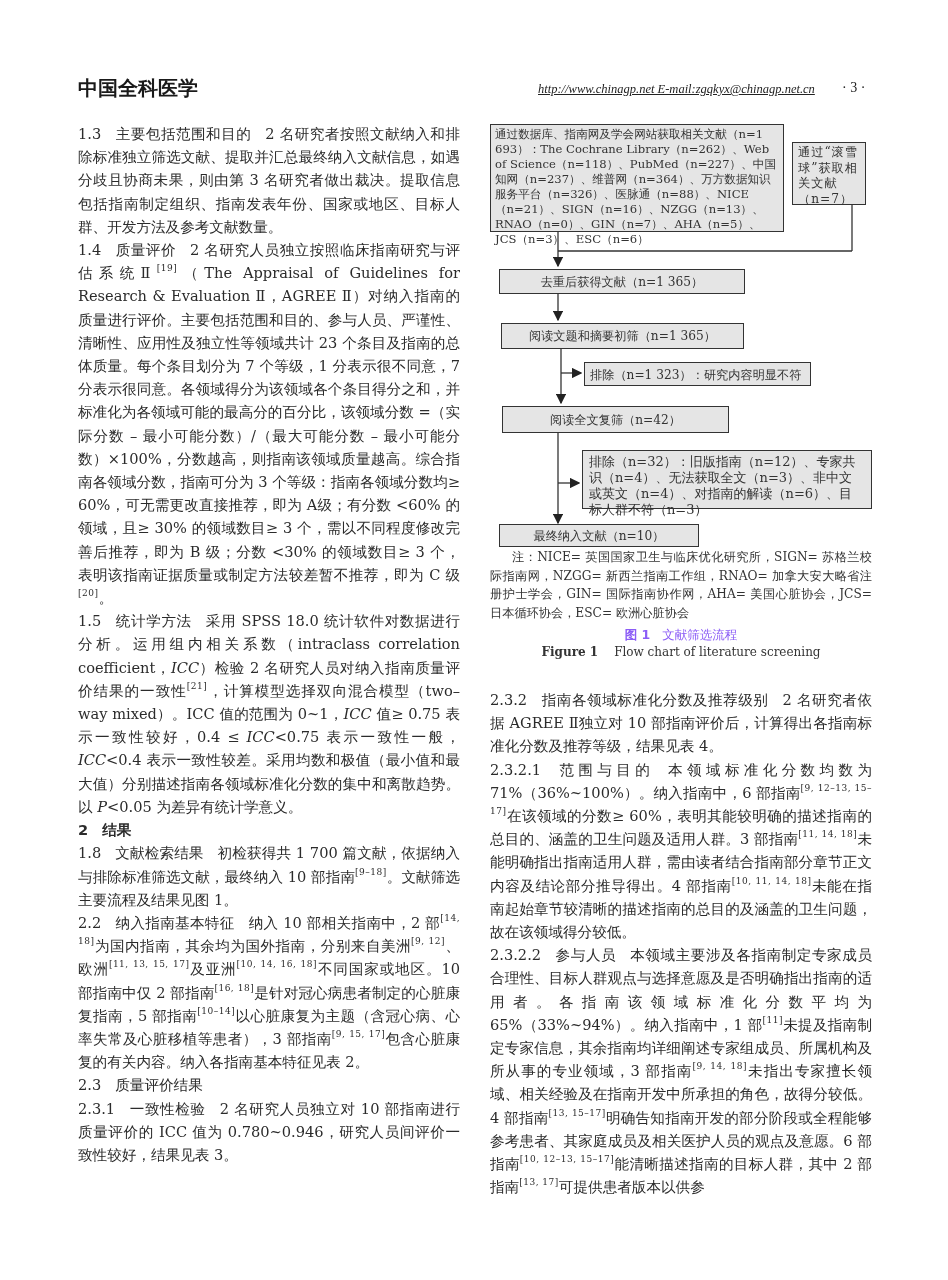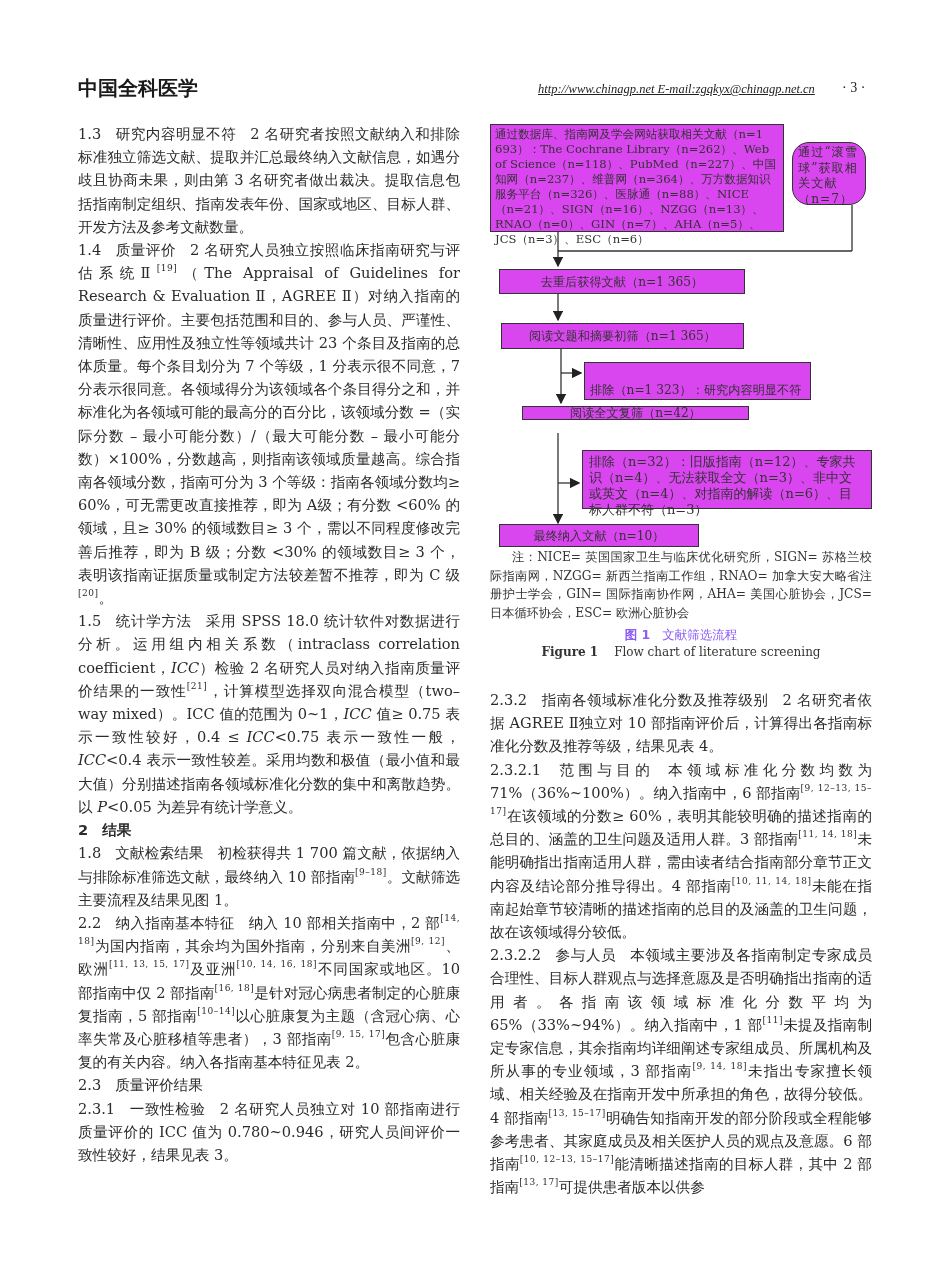--- a/index.html
+++ b/index.html
@@ -15,40 +15,40 @@
   .col-right { left:490px; top:688px; width:382px; }
   .col p { margin:0; }
   .sec-num { margin-right:14px; }
   .sec-title { margin-right:14px; }
   sup.ref { font-size:9px; vertical-align:7px; line-height:0; letter-spacing:0.5px; }
   .h2 { font-family:"DejaVu Sans","Liberation Sans",sans-serif; font-weight:bold; font-size:14.6px; }
   i { font-style:italic; }
 
   
   .fc { position:absolute; left:480px; top:120px; width:400px; height:440px; }
-  .fc-box { position:absolute; border:1.3px solid #333; background:#d946ef; box-sizing:border-box;
+  .fc-box { position:absolute; border:1.3px solid #333; background:#e5e5e5; box-sizing:border-box;
             font-size:12.2px; line-height:18px; padding:2px 5px; color:#333; }
   .fc-box.center { text-align:right; display:flex; align-items:center; justify-content:center; }
   .fc svg { position:absolute; left:0; top:0; }
   .fig-note { position:absolute; left:490px; top:548px; width:382px; font-size:12.2px; line-height:18.5px;
               text-indent:22px; text-align:justify; color:#333; }
   .fig-caption-cn { position:absolute; left:490px; width:382px; top:627px; text-align:center; font-size:12.5px; color:#8b5cf6; }
   .fig-caption-cn b { font-family:"DejaVu Sans","Liberation Sans",sans-serif; margin-right:12px; }
   .fig-caption-en { position:absolute; left:490px; width:382px; top:645px; text-align:center; font-size:12px; color:#333; }
   .fig-caption-en b { margin-right:16px; }
 </style>
 </head>
 <body>
 
 <div class="journal-logo">中国全科医学</div>
 <div class="header-url">http://www.chinagp.net E-mail:zgqkyx@chinagp.net.cn</div>
 <div class="page-no">· 3 ·</div>
 
 <div class="col col-left">
-  <p><span class="sec-num">1.3</span><span class="sec-title">研究内容明显不符</span><span>2 名研究者按照文献纳入和排除标准独立筛选文献、提取并汇总最终纳入文献信息，如遇分歧且协商未果，则由第 3 名研究者做出裁决。提取信息包括指南制定组织、指南发表年份、国家或地区、目标人群、开发方法及参考文献数量。</span></p>
+  <p><span class="sec-num">1.3</span><span class="sec-title">主要包括范围和目的</span><span>2 名研究者按照文献纳入和排除标准独立筛选文献、提取并汇总最终纳入文献信息，如遇分歧且协商未果，则由第 3 名研究者做出裁决。提取信息包括指南制定组织、指南发表年份、国家或地区、目标人群、开发方法及参考文献数量。</span></p>
 
   <p><span class="sec-num">1.4</span><span class="sec-title">质量评价</span><span>2 名研究人员独立按照临床指南研究与评估系统Ⅱ</span><sup class="ref">[19]</sup><span>（The Appraisal of Guidelines for Research &amp; Evaluation Ⅱ，AGREE Ⅱ）对纳入指南的质量进行评价。主要包括范围和目的、参与人员、严谨性、清晰性、应用性及独立性等领域共计 23 个条目及指南的总体质量。每个条目划分为 7 个等级，1 分表示很不同意，7 分表示很同意。各领域得分为该领域各个条目得分之和，并标准化为各领域可能的最高分的百分比，该领域分数 =（实际分数 – 最小可能分数）/（最大可能分数 – 最小可能分数）×100%，分数越高，则指南该领域质量越高。综合指南各领域分数，指南可分为 3 个等级：指南各领域分数均≥ 60%，可无需更改直接推荐，即为 A级；有分数 &lt;60% 的领域，且≥ 30% 的领域数目≥ 3 个，需以不同程度修改完善后推荐，即为 B 级；分数 &lt;30% 的领域数目≥ 3 个，表明该指南证据质量或制定方法较差暂不推荐，即为 C 级</span><sup class="ref">[20]</sup><span>。</span></p>
 
   <p><span class="sec-num">1.5</span><span class="sec-title">统计学方法</span><span>采用 SPSS 18.0 统计软件对数据进行分析。运用组内相关系数（intraclass correlation coefficient，</span><i>ICC</i><span>）检验 2 名研究人员对纳入指南质量评价结果的一致性</span><sup class="ref">[21]</sup><span>，计算模型选择双向混合模型（two–way mixed）。ICC 值的范围为 0~1，</span><i>ICC</i><span> 值≥ 0.75 表示一致性较好，0.4 ≤ </span><i>ICC</i><span>&lt;0.75 表示一致性一般，</span><i>ICC</i><span>&lt;0.4 表示一致性较差。采用均数和极值（最小值和最大值）分别描述指南各领域标准化分数的集中和离散趋势。以 </span><i>P</i><span>&lt;0.05 为差异有统计学意义。</span></p>
 
   <p class="h2"><span class="sec-num">2</span><span>结果</span></p>
 
   <p><span class="sec-num">1.8</span><span class="sec-title">文献检索结果</span><span>初检获得共 1 700 篇文献，依据纳入与排除标准筛选文献，最终纳入 10 部指南</span><sup class="ref">[9–18]</sup><span>。文献筛选主要流程及结果见图 1。</span></p>
 
   <p><span class="sec-num">2.2</span><span class="sec-title">纳入指南基本特征</span><span>纳入 10 部相关指南中，2 部</span><sup class="ref">[14, 18]</sup><span>为国内指南，其余均为国外指南，分别来自美洲</span><sup class="ref">[9, 12]</sup><span>、欧洲</span><sup class="ref">[11, 13, 15, 17]</sup><span>及亚洲</span><sup class="ref">[10, 14, 16, 18]</sup><span>不同国家或地区。10 部指南中仅 2 部指南</span><sup class="ref">[16, 18]</sup><span>是针对冠心病患者制定的心脏康复指南，5 部指南</span><sup class="ref">[10–14]</sup><span>以心脏康复为主题（含冠心病、心率失常及心脏移植等患者），3 部指南</span><sup class="ref">[9, 15, 17]</sup><span>包含心脏康复的有关内容。纳入各指南基本特征见表 2。</span></p>
@@ -74,25 +74,25 @@
     <line x1="78" y1="174" x2="78" y2="200" stroke="#333" stroke-width="1.3" marker-end="url(#arr)"></line>
 
     <line x1="81" y1="229" x2="81" y2="283" stroke="#333" stroke-width="1.3" marker-end="url(#arr)"></line>
     <line x1="81" y1="253" x2="101" y2="253" stroke="#333" stroke-width="1.3" marker-end="url(#arr)"></line>
 
     <line x1="78" y1="313" x2="78" y2="403" stroke="#333" stroke-width="1.3" marker-end="url(#arr)"></line>
     <line x1="78" y1="363" x2="99" y2="363" stroke="#333" stroke-width="1.3" marker-end="url(#arr)"></line>
   </svg>
 
   <div class="fc-box" style="left:10px;top:4px;width:294px;height:108px;font-size:11.6px;line-height:15px;padding:2px 4px;">通过数据库、指南网及学会网站获取相关文献（n=1 693）：The Cochrane Library（n=262）、Web of Science（n=118）、PubMed（n=227）、中国知网（n=237）、维普网（n=364）、万方数据知识服务平台（n=326）、医脉通（n=88）、NICE（n=21）、SIGN（n=16）、NZGG（n=13）、RNAO（n=0）、GIN（n=7）、AHA（n=5）、JCS（n=3）、ESC（n=6）</div>
-  <div class="fc-box" style="left:312px;top:22px;width:74px;height:63px;font-size:12.2px;line-height:15.5px;letter-spacing:1px;padding:2px 5px;border-radius:17px;">通过“滚雪球”获取相关文献（n=7）</div>
+  <div class="fc-box" style="left:312px;top:22px;width:74px;height:63px;font-size:12.2px;line-height:15.5px;letter-spacing:1px;padding:2px 5px;">通过“滚雪球”获取相关文献（n=7）</div>
   <div class="fc-box center" style="left:19px;top:149px;width:246px;height:25px;">去重后获得文献（n=1 365）</div>
   <div class="fc-box center" style="left:21px;top:203px;width:243px;height:26px;">阅读文题和摘要初筛（n=1 365）</div>
-  <div class="fc-box" style="left:104px;top:242px;width:227px;height:24px;padding:18px 5px;">排除（n=1 323）：研究内容明显不符</div>
-  <div class="fc-box center" style="left:22px;top:286px;width:227px;height:14px;margin-left:20px;">阅读全文复筛（n=42）</div>
+  <div class="fc-box" style="left:104px;top:242px;width:227px;height:24px;padding:3px 5px;">排除（n=1 323）：研究内容明显不符</div>
+  <div class="fc-box center" style="left:22px;top:286px;width:227px;height:27px;">阅读全文复筛（n=42）</div>
   <div class="fc-box" style="left:102px;top:330px;width:290px;height:59px;font-size:13px;line-height:16px;padding:3px 6px;">排除（n=32）：旧版指南（n=12）、专家共识（n=4）、无法获取全文（n=3）、非中文或英文（n=4）、对指南的解读（n=6）、目标人群不符（n=3）</div>
   <div class="fc-box center" style="left:19px;top:404px;width:200px;height:23px;">最终纳入文献（n=10）</div>
 </div>
 
 <div class="fig-note">注：NICE= 英国国家卫生与临床优化研究所，SIGN= 苏格兰校际指南网，NZGG= 新西兰指南工作组，RNAO= 加拿大安大略省注册护士学会，GIN= 国际指南协作网，AHA= 美国心脏协会，JCS= 日本循环协会，ESC= 欧洲心脏协会</div>
 <div class="fig-caption-cn"><b>图 1</b><span>文献筛选流程</span></div>
 <div class="fig-caption-en"><b>Figure 1</b><span>Flow chart of literature screening</span></div>
 
 <div class="col col-right">
   <p><span class="sec-num">2.3.2</span><span class="sec-title">指南各领域标准化分数及推荐级别</span><span>2 名研究者依据 AGREE Ⅱ独立对 10 部指南评价后，计算得出各指南标准化分数及推荐等级，结果见表 4。</span></p>

